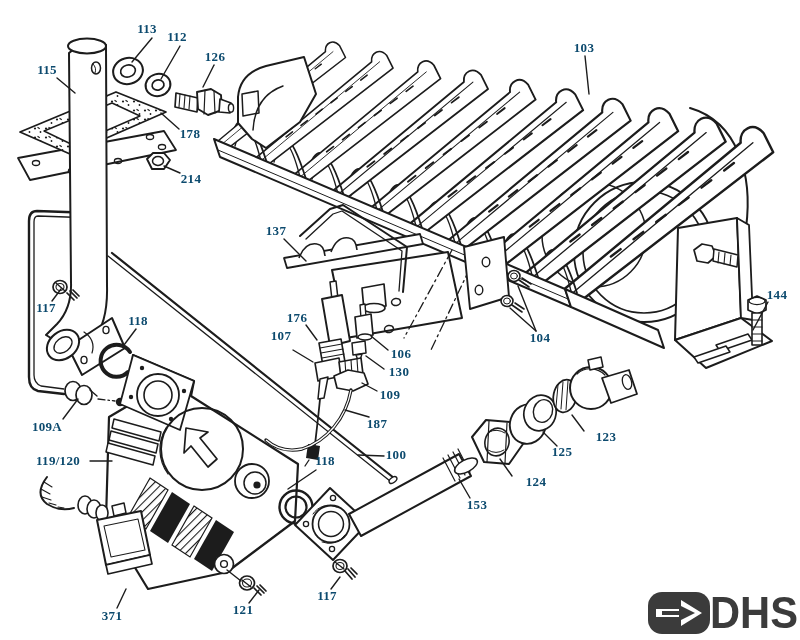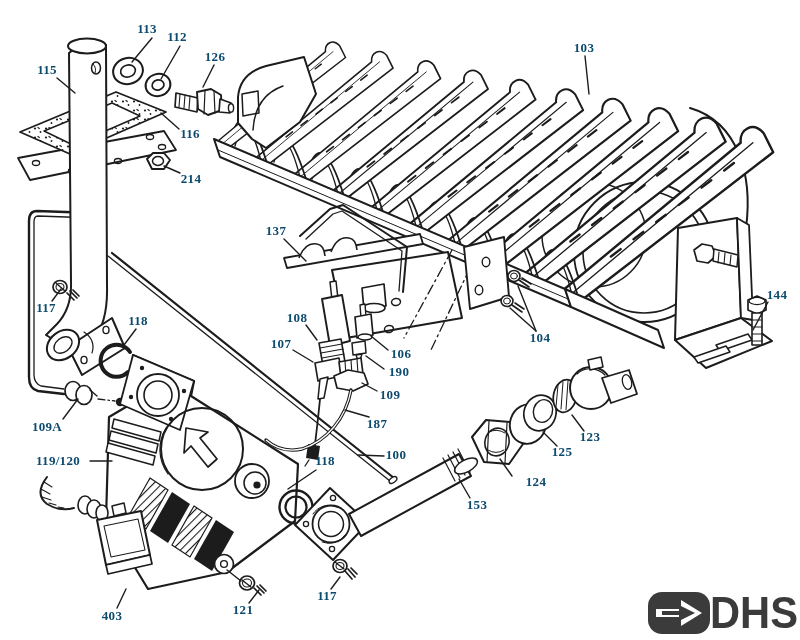--- a/index.html
+++ b/index.html
@@ -384,38 +384,38 @@
     <polygon fill="#ffffff" points="656,609 681,609 681,600 702,613 681,626 681,617 656,617"></polygon>
     <polygon fill="#3b3b3b" points="662,611 679,611 679,605 695,613 679,621 679,615 662,615"></polygon>
     <text x="710" y="628" font-family="Liberation Sans, sans-serif" font-weight="bold" font-size="45" fill="#3b3b3b" textLength="88" lengthAdjust="spacingAndGlyphs">DHS</text>
   </g>
 </svg>
 
 <span class="plabel" style="left:147px;top:29px">113</span>
 <span class="plabel" style="left:177px;top:37px">112</span>
 <span class="plabel" style="left:215px;top:57px">126</span>
 <span class="plabel" style="left:47px;top:70px">115</span>
-<span class="plabel" style="left:190px;top:134px">116</span>
+<span class="plabel" style="left:190px;top:134px">178</span>
 <span class="plabel" style="left:191px;top:179px">214</span>
 <span class="plabel" style="left:584px;top:48px">103</span>
 <span class="plabel" style="left:276px;top:231px">137</span>
 <span class="plabel" style="left:46px;top:308px">117</span>
 <span class="plabel" style="left:138px;top:321px">118</span>
-<span class="plabel" style="left:297px;top:318px">108</span>
-<span class="plabel" style="left:281px;top:344px">107</span>
+<span class="plabel" style="left:297px;top:318px">176</span>
+<span class="plabel" style="left:281px;top:336px">107</span>
 <span class="plabel" style="left:401px;top:354px">106</span>
-<span class="plabel" style="left:399px;top:372px">190</span>
+<span class="plabel" style="left:399px;top:372px">130</span>
 <span class="plabel" style="left:390px;top:395px">109</span>
 <span class="plabel" style="left:540px;top:338px">104</span>
 <span class="plabel" style="left:777px;top:295px">144</span>
 <span class="plabel" style="left:47px;top:427px">109A</span>
 <span class="plabel" style="left:377px;top:424px">187</span>
 <span class="plabel" style="left:58px;top:461px">119/120</span>
 <span class="plabel" style="left:396px;top:455px">100</span>
 <span class="plabel" style="left:325px;top:461px">118</span>
-<span class="plabel" style="left:590px;top:437px">123</span>
+<span class="plabel" style="left:606px;top:437px">123</span>
 <span class="plabel" style="left:562px;top:452px">125</span>
 <span class="plabel" style="left:536px;top:482px">124</span>
 <span class="plabel" style="left:477px;top:505px">153</span>
 <span class="plabel" style="left:243px;top:610px">121</span>
 <span class="plabel" style="left:327px;top:596px">117</span>
-<span class="plabel" style="left:112px;top:616px">403</span>
+<span class="plabel" style="left:112px;top:616px">371</span>
 </div>
 
 </body></html>

